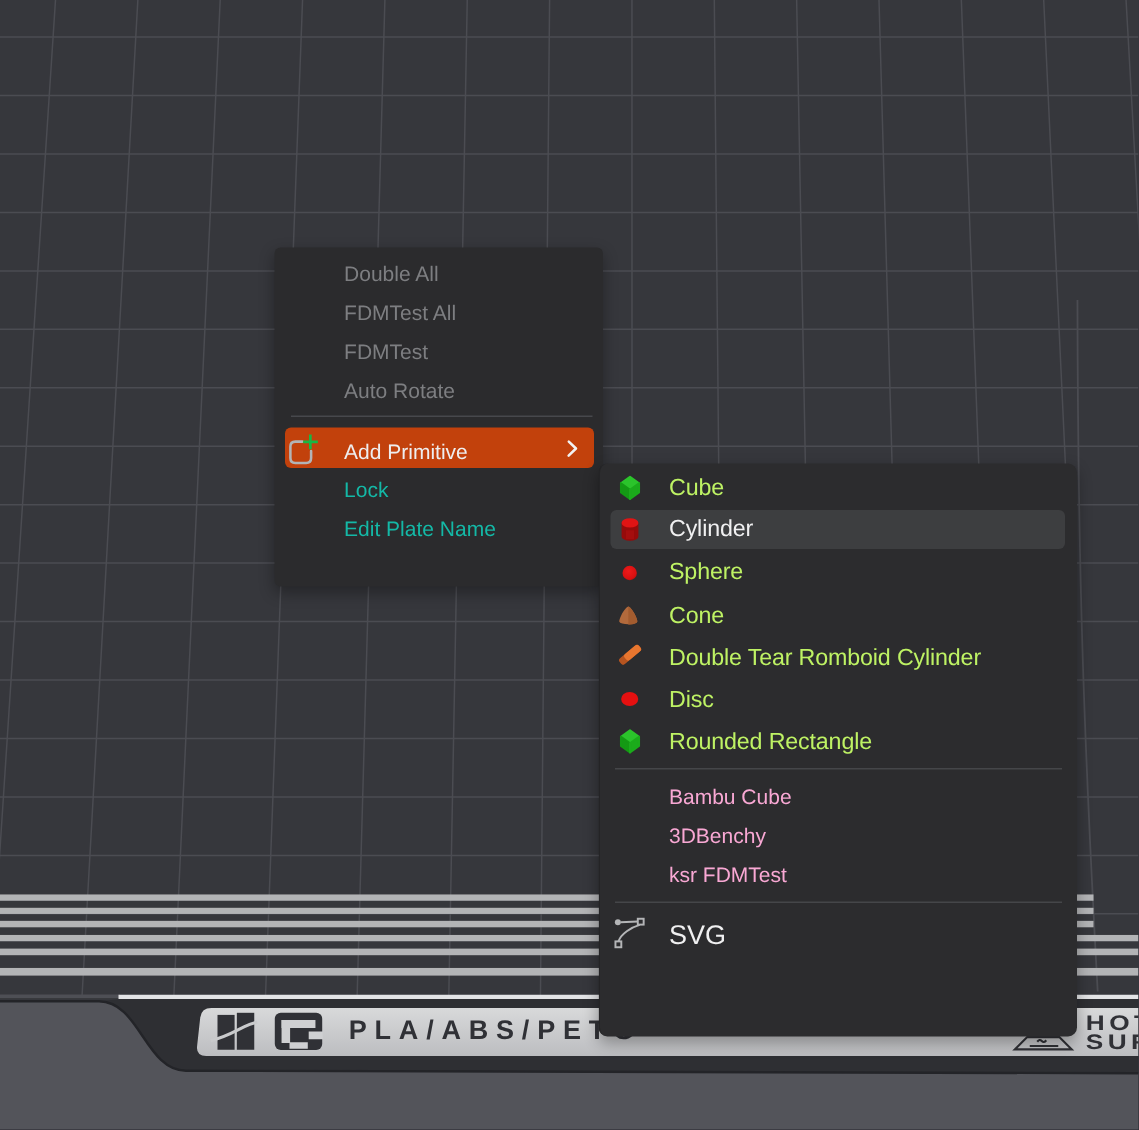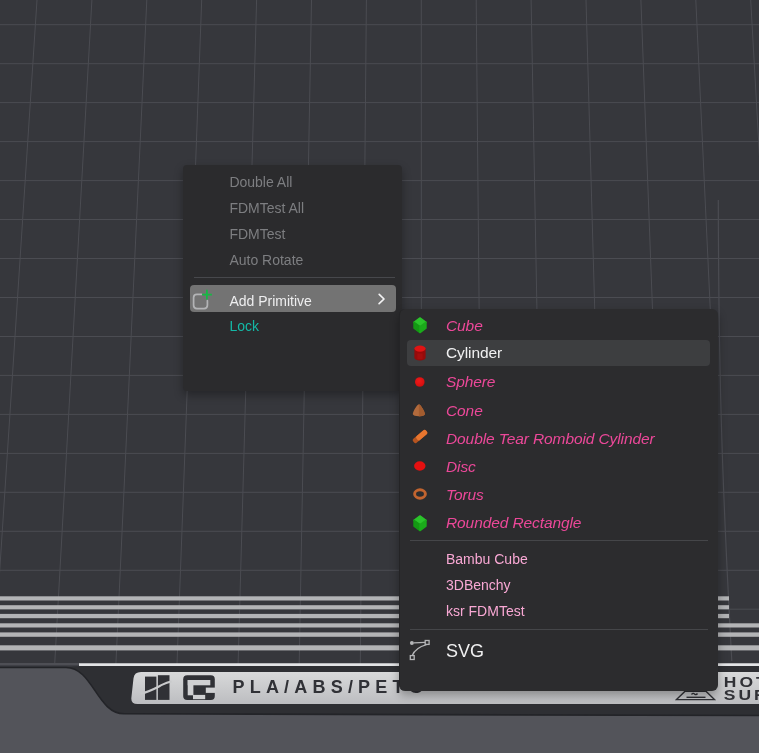--- a/index.html
+++ b/index.html
@@ -10,30 +10,30 @@
   .menu { position:absolute; background:#2b2b2d; border-radius:4px;
     box-shadow:0 4px 10px rgba(0,0,0,.32); }
   #m1 { left:182.6px; top:165.2px; width:219.7px; height:225.4px; }
   #m1 .pad { height:3.6px; }
   #m1 .row { height:26px; line-height:26px; padding-left:46.8px; font-size:14px;
     color:#14b8a6; white-space:nowrap; }
   #m1 .row.en { padding-top:1.3px; }
   #m1 .row.dis { color:#7d7e81; }
   #m1 .sep { border-top:1px solid #47484c; margin:3.9px 6.8px 7.5px 11px; }
   #m1 .hl { position:relative; height:26.4px; line-height:26.4px; padding-top:2.7px; margin:0 5.9px 0 7.7px;
-    background:#737373; border-radius:4px; padding-left:39.1px; font-size:14px; color:#eeeeef; }
+    background:#c2410c; border-radius:4px; padding-left:39.1px; font-size:14px; color:#eeeeef; }
   .apic { position:absolute; left:-1.1px; top:2.65px; }
   .chev { position:absolute; right:8.6px; top:7.0px; }
 
   #m2 { position:absolute; left:399px; top:308.6px; width:318.5px; height:382.9px;
     background:#2c2c2e; border-radius:6px; box-shadow:0 4px 10px rgba(0,0,0,.32);
     border-left:1px solid #242426; }
   #m2 .pad { height:2.6px; }
   #m2 .irow { position:relative; height:28.2px; line-height:28.2px; padding-top:0.8px; padding-left:46px;
-    font-size:15.5px; letter-spacing:-0.1px; color:#ec4899; white-space:nowrap;font-style:italic; }
+    font-size:15.5px; letter-spacing:-0.1px; color:#bef264; white-space:nowrap; }
   #m2 .irow .ic { position:absolute; left:7.8px; top:2.1px; }
   #m2 .hl { position:relative; height:26px; line-height:26px; margin:1.1px 7.5px 1.1px 7px;
     background:#3d3e40; border-radius:4px; padding-left:39px; font-size:15.5px; letter-spacing:-0.1px; color:#f0f0f1; }
   #m2 .hl .ic { position:absolute; left:0.8px; top:1px; }
   #m2 .sep1 { border-top:1px solid #454649; margin:3.2px 10px 5.3px 10px; }
   #m2 .sep2 { border-top:1px solid #454649; margin:4.7px 10px 5.4px 10px; }
   #m2 .trow { height:26px; line-height:26px; padding-left:46px; font-size:14px;
     color:#f9a8d4; white-space:nowrap; }
   #m2 .srow { position:relative; height:28px; line-height:28px; padding-top:1.5px; padding-left:46px;
     font-size:18px; color:#f0f0f1; }
@@ -92,20 +92,21 @@
   <div class="row dis">FDMTest</div>
   <div class="row dis">Auto Rotate</div>
   <div class="sep"></div>
   <div class="hl"><svg class="apic" width="24" height="24" viewBox="0 0 24 24">
           <path d="M12.6 6.4H7.9Q4.6 6.4 4.6 9.7V17.3Q4.6 20.6 7.9 20.6H15.1Q18.4 20.6 18.4 17.3V12.7" stroke="#b3b4b6" stroke-width="1.7" fill="none" stroke-linecap="round"></path>
           <path d="M17.9 1.7V11.5M13.1 6.6H22.9" stroke="#17b844" stroke-width="1.8" fill="none"></path>
         </svg>Add Primitive<svg class="chev" width="12" height="14" viewBox="0 0 12 14">
           <path d="M3.2 2.4L8 7L3.1 11.7" stroke="#f2f2f3" stroke-width="1.7" fill="none" stroke-linecap="round" stroke-linejoin="round"></path>
         </svg></div>
   <div class="row en">Lock</div>
+  <div class="row en">Edit Plate Name</div>
 </div>
 <div id="m2">
   <div class="pad"></div>
   <div class="irow"><svg class="ic" width="24" height="24" viewBox="0 0 24 24">
           <g stroke-linejoin="round">
             <path d="M12 4.9L18 9.2L12 13.5L6 9.2Z" fill="#2bc42b" stroke="#2bc42b" stroke-width="1.4"></path>
             <path d="M6 9.2L12 13.5L12 19.6L6 15.3Z" fill="#149914" stroke="#149914" stroke-width="1.4"></path>
             <path d="M18 9.2L12 13.5L12 19.6L18 15.3Z" fill="#1bab1b" stroke="#1bab1b" stroke-width="1.4"></path>
           </g>
         </svg>Cube</div>
@@ -131,23 +132,20 @@
   <div class="irow"><svg class="ic" width="24" height="24" viewBox="0 0 24 24">
           <g transform="rotate(-40 12 10.5)">
             <rect x="3.6" y="8.0" width="16.8" height="5.1" rx="1.8" fill="#b55420"></rect>
             <rect x="8.0" y="8.0" width="12.4" height="5.1" rx="1.8" fill="#e8762f"></rect>
           </g>
         </svg>Double Tear Romboid Cylinder</div>
   <div class="irow"><svg class="ic" width="24" height="24" viewBox="0 0 24 24">
           <ellipse cx="11.8" cy="12" rx="5.7" ry="4.7" fill="#e51010"></ellipse>
         </svg>Disc</div>
   <div class="irow"><svg class="ic" width="24" height="24" viewBox="0 0 24 24">
-          <ellipse cx="12" cy="12" rx="5.4" ry="4.2" fill="none" stroke="#c2642f" stroke-width="2.9"></ellipse>
-        </svg>Torus</div>
-  <div class="irow"><svg class="ic" width="24" height="24" viewBox="0 0 24 24">
           <g stroke-linejoin="round">
             <path d="M12 4.9L18 9.2L12 13.5L6 9.2Z" fill="#2bc42b" stroke="#2bc42b" stroke-width="1.4"></path>
             <path d="M6 9.2L12 13.5L12 19.6L6 15.3Z" fill="#149914" stroke="#149914" stroke-width="1.4"></path>
             <path d="M18 9.2L12 13.5L12 19.6L18 15.3Z" fill="#1bab1b" stroke="#1bab1b" stroke-width="1.4"></path>
           </g>
         </svg>Rounded Rectangle</div>
   <div class="sep1"></div>
   <div class="trow">Bambu Cube</div>
   <div class="trow">3DBenchy</div>
   <div class="trow">ksr FDMTest</div>

